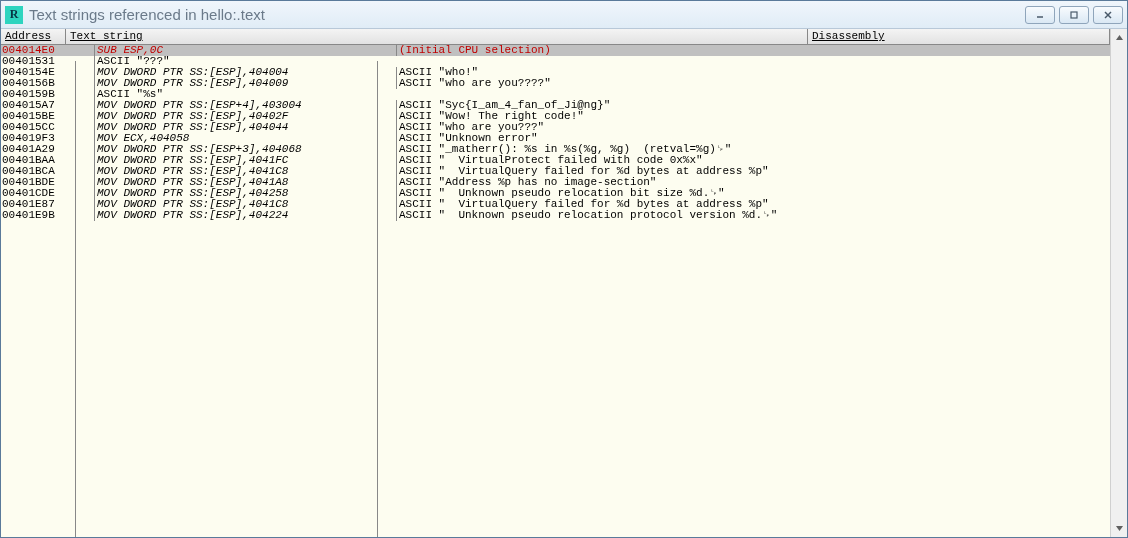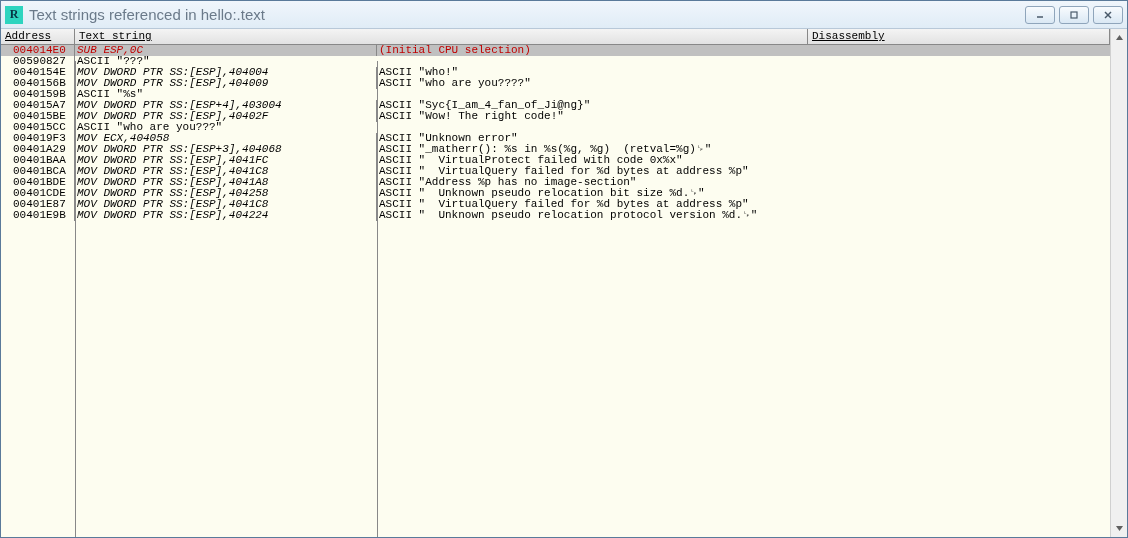--- a/index.html
+++ b/index.html
@@ -82,41 +82,41 @@
     font-family: "Courier New", monospace;
     font-size: 11px;
   }
   .header-cell {
     border-right: 1px solid #888;
     padding: 1px 4px;
     text-decoration: underline;
     color: #000;
     font-weight: normal;
   }
-  .col-addr { width: 74px; }
+  .col-addr { width: 65px; }
   .col-dis { width: 302px; }
   .col-text { flex: 1; }
   .rows {
     flex: 1;
     font-family: "Courier New", monospace;
     font-size: 11px;
     line-height: 11px;
     color: #000;
     position: relative;
   }
   .data-row {
     display: flex;
     height: 11px;
     white-space: pre;
   }
   .data-row.selected {
     background: #c0c0c0;
   }
   .data-row.selected .cell { color: #c00000; }
-  .cell-addr { width: 74px; padding-left: 12px; border-right: 1px solid #888;}
+  .cell-addr { width: 94px; padding-left: 1px; border-right: 1px solid #888;}
   .cell-dis { width: 302px; padding-left: 2px; border-right: 1px solid #888; font-style: italic;}
   .cell-text { flex: 1; padding-left: 2px; }
   .vert-sep {
     position: absolute;
     top: 16px;
     bottom: 0;
     width: 1px;
     background: #888;
   }
   .vsep1 { left: 74px; }
@@ -173,27 +173,27 @@
     <div class="table-area">
       <div class="header-row">
         <div class="header-cell col-addr">Address</div>
         <div class="header-cell col-text">Text string</div>
         <div class="header-cell col-dis">Disassembly</div>
       </div>
       <div class="rows" id="rows-container">
         <div class="vert-sep vsep1"></div>
         <div class="vert-sep vsep2"></div>
       <div class="data-row selected"><div class="cell cell-addr">004014E0</div><div class="cell cell-dis">SUB ESP,0C</div><div class="cell cell-text">(Initial CPU selection)</div></div>
-          <div class="data-row"><div class="cell cell-addr">00590827</div><div class="cell cell-text">ASCII "???"</div></div>
+          <div class="data-row"><div class="cell cell-addr">00401531</div><div class="cell cell-text">ASCII "???"</div></div>
           <div class="data-row"><div class="cell cell-addr">0040154E</div><div class="cell cell-dis">MOV DWORD PTR SS:[ESP],404004</div><div class="cell cell-text">ASCII "who!"</div></div>
           <div class="data-row"><div class="cell cell-addr">0040156B</div><div class="cell cell-dis">MOV DWORD PTR SS:[ESP],404009</div><div class="cell cell-text">ASCII "who are you????"</div></div>
           <div class="data-row"><div class="cell cell-addr">0040159B</div><div class="cell cell-text">ASCII "%s"</div></div>
           <div class="data-row"><div class="cell cell-addr">004015A7</div><div class="cell cell-dis">MOV DWORD PTR SS:[ESP+4],403004</div><div class="cell cell-text">ASCII "Syc{I_am_4_fan_of_Ji@ng}"</div></div>
           <div class="data-row"><div class="cell cell-addr">004015BE</div><div class="cell cell-dis">MOV DWORD PTR SS:[ESP],40402F</div><div class="cell cell-text">ASCII "Wow! The right code!"</div></div>
-          <div class="data-row"><div class="cell cell-addr">004015CC</div><div class="cell cell-text">ASCII "who are you???"</div></div>
+          <div class="data-row"><div class="cell cell-addr">004015CC</div><div class="cell cell-dis">MOV DWORD PTR SS:[ESP],404044</div><div class="cell cell-text">ASCII "who are you???"</div></div>
           <div class="data-row"><div class="cell cell-addr">004019F3</div><div class="cell cell-dis">MOV ECX,404058</div><div class="cell cell-text">ASCII "Unknown error"</div></div>
           <div class="data-row"><div class="cell cell-addr">00401A29</div><div class="cell cell-dis">MOV DWORD PTR SS:[ESP+3],404068</div><div class="cell cell-text">ASCII "_matherr(): %s in %s(%g, %g)  (retval=%g)␊"</div></div>
           <div class="data-row"><div class="cell cell-addr">00401BAA</div><div class="cell cell-dis">MOV DWORD PTR SS:[ESP],4041FC</div><div class="cell cell-text">ASCII "  VirtualProtect failed with code 0x%x"</div></div>
           <div class="data-row"><div class="cell cell-addr">00401BCA</div><div class="cell cell-dis">MOV DWORD PTR SS:[ESP],4041C8</div><div class="cell cell-text">ASCII "  VirtualQuery failed for %d bytes at address %p"</div></div>
           <div class="data-row"><div class="cell cell-addr">00401BDE</div><div class="cell cell-dis">MOV DWORD PTR SS:[ESP],4041A8</div><div class="cell cell-text">ASCII "Address %p has no image-section"</div></div>
           <div class="data-row"><div class="cell cell-addr">00401CDE</div><div class="cell cell-dis">MOV DWORD PTR SS:[ESP],404258</div><div class="cell cell-text">ASCII "  Unknown pseudo relocation bit size %d.␊"</div></div>
           <div class="data-row"><div class="cell cell-addr">00401E87</div><div class="cell cell-dis">MOV DWORD PTR SS:[ESP],4041C8</div><div class="cell cell-text">ASCII "  VirtualQuery failed for %d bytes at address %p"</div></div>
           <div class="data-row"><div class="cell cell-addr">00401E9B</div><div class="cell cell-dis">MOV DWORD PTR SS:[ESP],404224</div><div class="cell cell-text">ASCII "  Unknown pseudo relocation protocol version %d.␊"</div></div>
         </div>
     </div>

